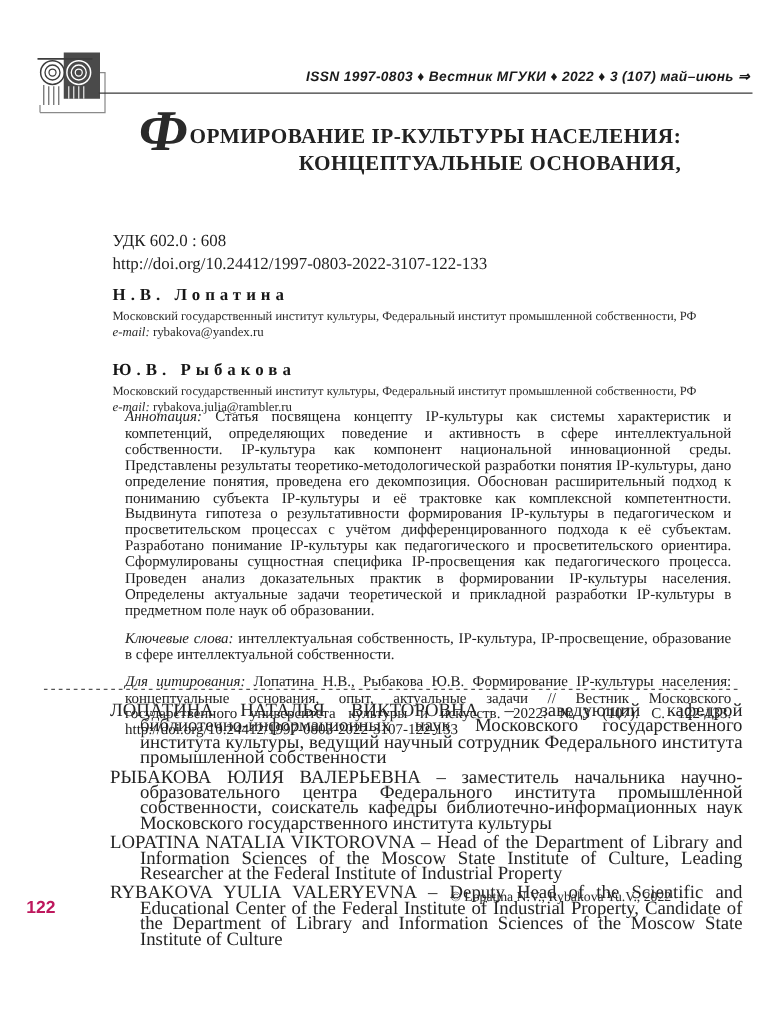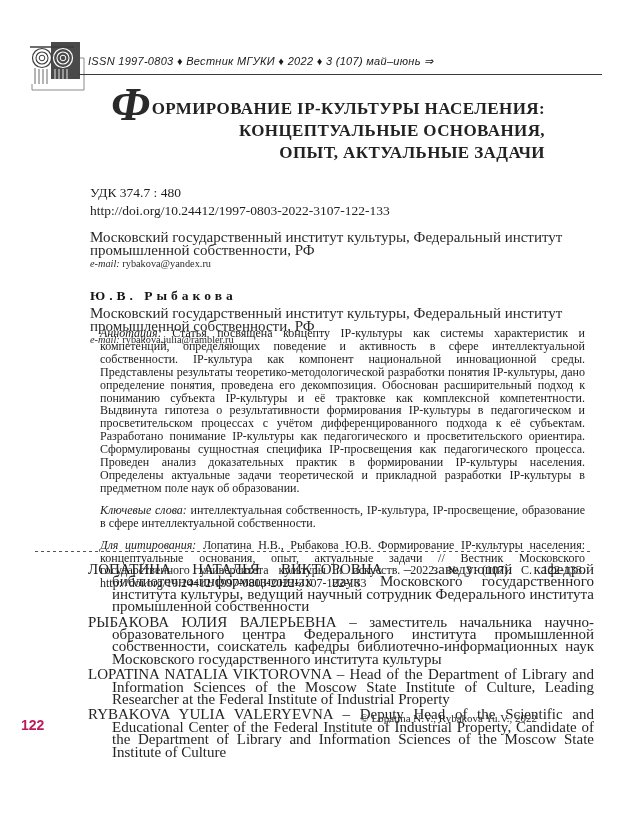--- a/index.html
+++ b/index.html
@@ -10,23 +10,23 @@
     font-family: "Liberation Serif", serif;
     color: #1f1f1f;
     overflow: hidden;
   }
 
   
   .logo-wrap { position: absolute; left: 18px; top: 40px; width: 70px; height: 58px; }
   .journal-line {
     position: absolute; left: 88px; top: 55px; right: 22px;
     font-family: "Liberation Sans", sans-serif;
-    font-weight: normal; font-style: italic;
+    font-weight: bold; font-style: italic;
     font-size: 11px; letter-spacing: 0.3px;
-    color: #1a1a1a; white-space: nowrap;
+    color: #1a1a1a; white-space: nowrap; text-align: right;
   }
   .header-rule {
     position: absolute; left: 79px; right: 20px; top: 74px;
     height: 1px; background: #3a3a3a;
   }
 
   
   .title-block {
     position: absolute; top: 98px; left: 47px; right: 77px;
     text-align: right;
@@ -50,21 +50,21 @@
   }
 
   
   .author { position: absolute; left: 90px; right: 40px; }
   .author-1 { top: 228px; }
   .author-2 { top: 288px; }
   .author-name {
     font-size: 13.5px; font-weight: bold;
     letter-spacing: 4px; color: #161616;
   }
-  .author-affil { font-size: 15px; line-height: 13px; margin-top: 3px; color: #2a2a2a; }
+  .author-affil { font-size: 10px; line-height: 13px; margin-top: 3px; color: #2a2a2a; }
   .author-email { font-size: 10.3px; line-height: 13px; color: #2a2a2a; }
   .email-label { font-style: italic; }
   a.plain-link { color: inherit; text-decoration: none; }
 
   
   .meta-block {
     position: absolute; top: 327px; left: 100px; right: 37px;
     font-size: 12px; line-height: 12.9px;
     text-align: justify; color: #222;
   }
@@ -132,29 +132,29 @@
     <polyline points="14,44 14,50" fill="none" stroke="#8a8a8a" stroke-width="1"></polyline>
   </svg>
 </div>
 
 <div class="journal-line">ISSN 1997-0803 ♦ Вестник МГУКИ ♦ 2022 ♦ 3 (107) май–июнь ⇒</div>
 <div class="header-rule"></div>
 
 <h1 class="title-block">
   <span class="dropcap">Ф</span><span>ОРМИРОВАНИЕ IP-КУЛЬТУРЫ НАСЕЛЕНИЯ:</span><br>
   <span>КОНЦЕПТУАЛЬНЫЕ ОСНОВАНИЯ,</span><br>
-  <span>ОПЫТ, АКТУАЛЬНЫЕ ЗАДАЧИ</span>
 </h1>
 
 <div class="udc-block">
-  <div>УДК 374.7 : 480</div>
+  <div>УДК 602.0 : 608</div>
   <div><a class="plain-link">http://doi.org/10.24412/1997-0803-2022-3107-122-133</a></div>
 </div>
 
 <div class="author author-1">
+  <div class="author-name">Н.В. Лопатина</div>
   <div class="author-affil">Московский государственный институт культуры, Федеральный институт промышленной собственности, РФ</div>
   <div class="author-email">
     <span class="email-label">e-mail:</span>
     <a class="plain-link">rybakova@yandex.ru</a>
   </div>
 </div>
 
 <div class="author author-2">
   <div class="author-name">Ю.В. Рыбакова</div>
   <div class="author-affil">Московский государственный институт культуры, Федеральный институт промышленной собственности, РФ</div>

